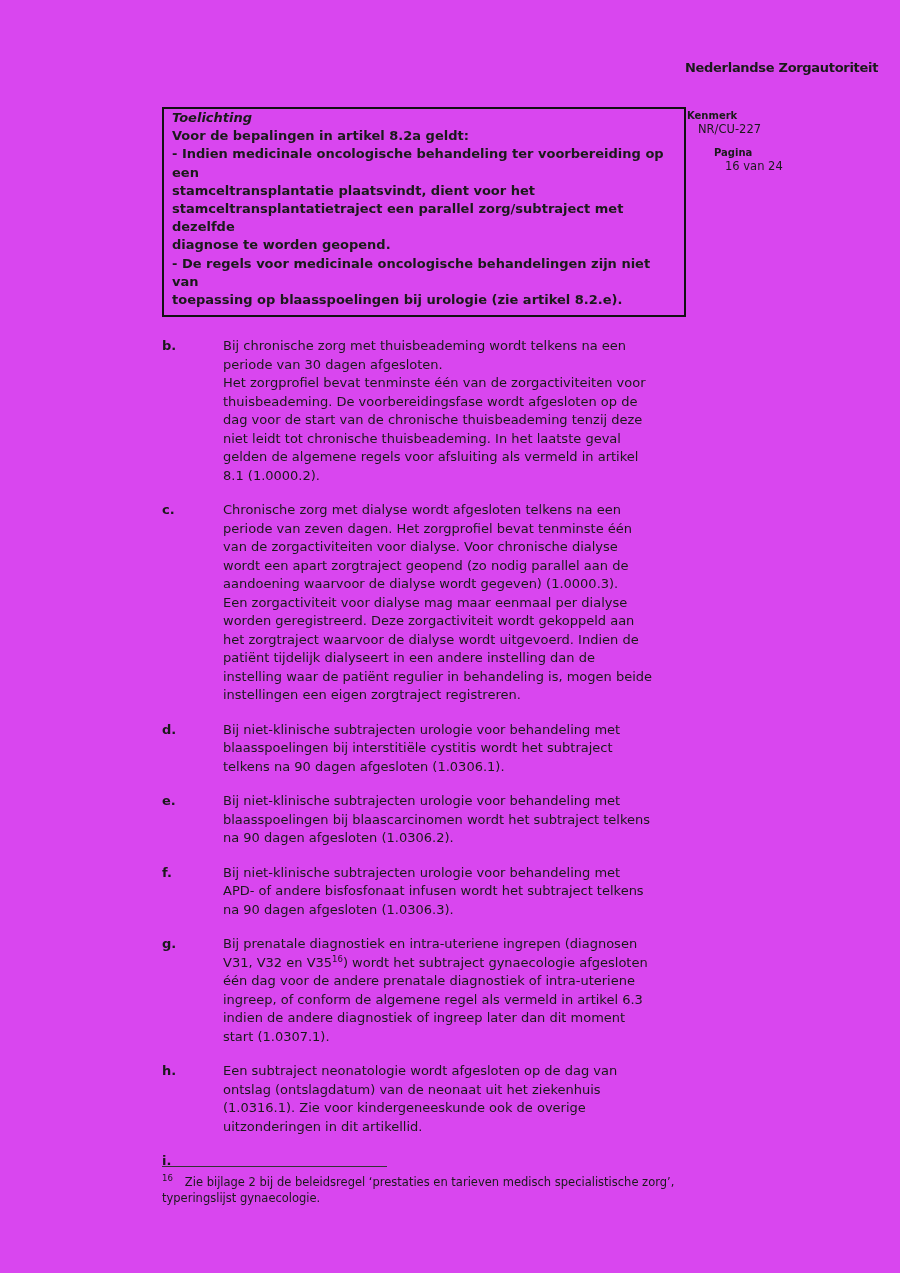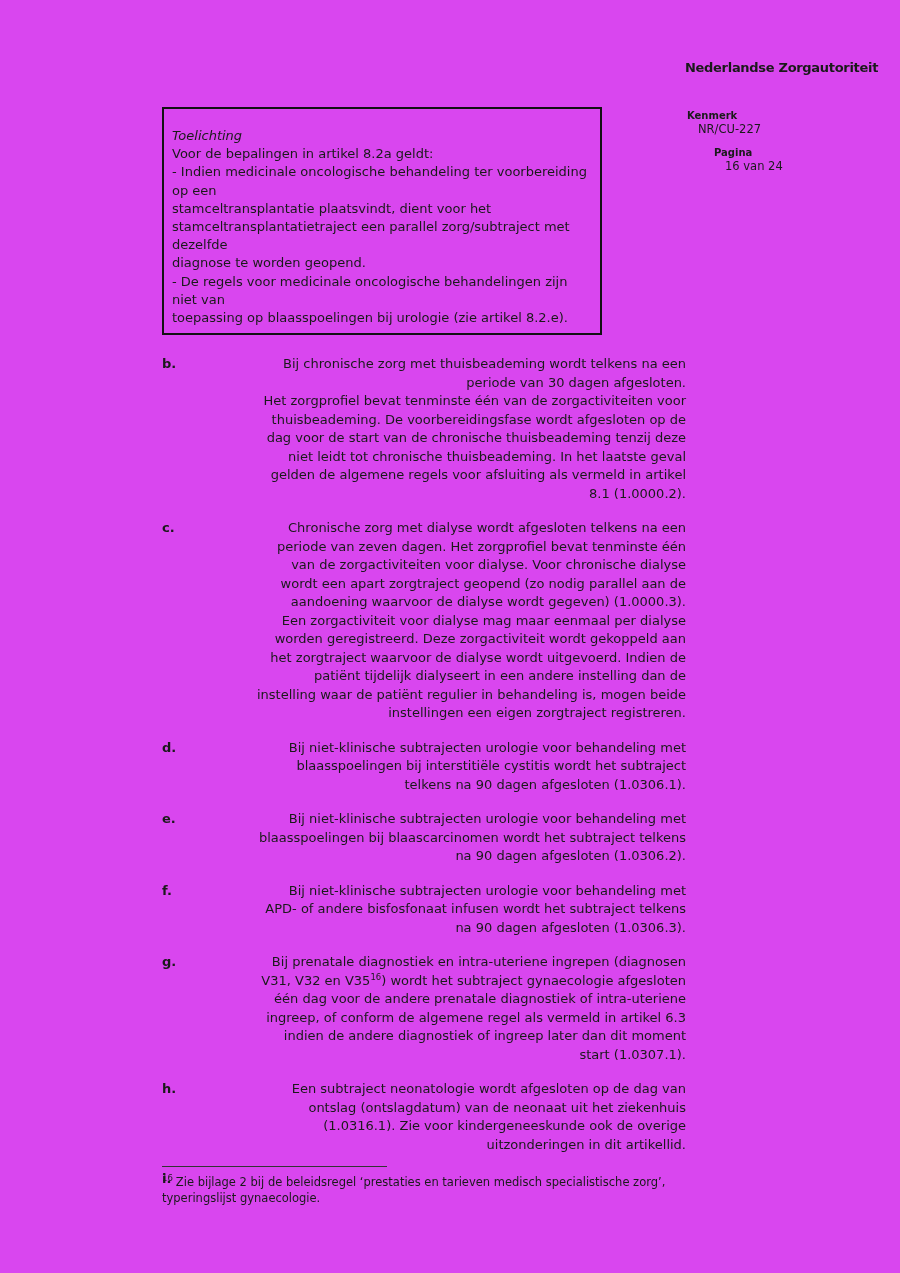--- a/index.html
+++ b/index.html
@@ -33,48 +33,49 @@
   .meta-value { font-size: 11.5px; line-height: 14px; padding-left: 11px; }
 
   .content {
     position: absolute;
     left: 162px; top: 107px;
     width: 524px;
     font-size: 13px;
   }
   .toelichting-box {
     border: 2px solid #111111;
-    padding: 18px 4px 6px 8px;
+    padding: 0 4px 6px 8px;
     line-height: 18.2px;
     box-sizing: border-box;
-    width: 440px;
+    width: 524px;
+    font-weight: bold;
   }
   .box-title { font-style: italic; }
   .box-body { white-space: pre-line; }
 
   .list { margin-top: 20px; }
   .list-item { display: flex; margin-bottom: 16px; line-height: 18.5px; }
   .item-label { flex: 0 0 61px; width: 61px; font-weight: bold; }
-  .item-text { flex: 1; text-align: right; }
+  .item-text { flex: 1; }
   .item-text span, .bind-pre { white-space: pre-line; }
   sup { font-size: 8.5px; line-height: 0; vertical-align: super; }
 
   .footnote {
     position: absolute;
     left: 162px; top: 1166px;
     width: 530px;
     font-size: 11.5px;
     line-height: 16px;
   }
   .footnote-rule {
     width: 225px; height: 0;
     border-top: 1px solid #333333;
     margin-bottom: 7px;
   }
-  .footnote-text .ft { margin-left: 3px; white-space: pre-line; }
+  .footnote-text .ft { margin-left: 12px; white-space: pre-line; }
 </style>
 </head>
 <body>
 
 <div class="page">
 
   <div class="logo">Nederlandse Zorgautoriteit</div>
 
   <div class="meta">
     <div class="meta-block">

